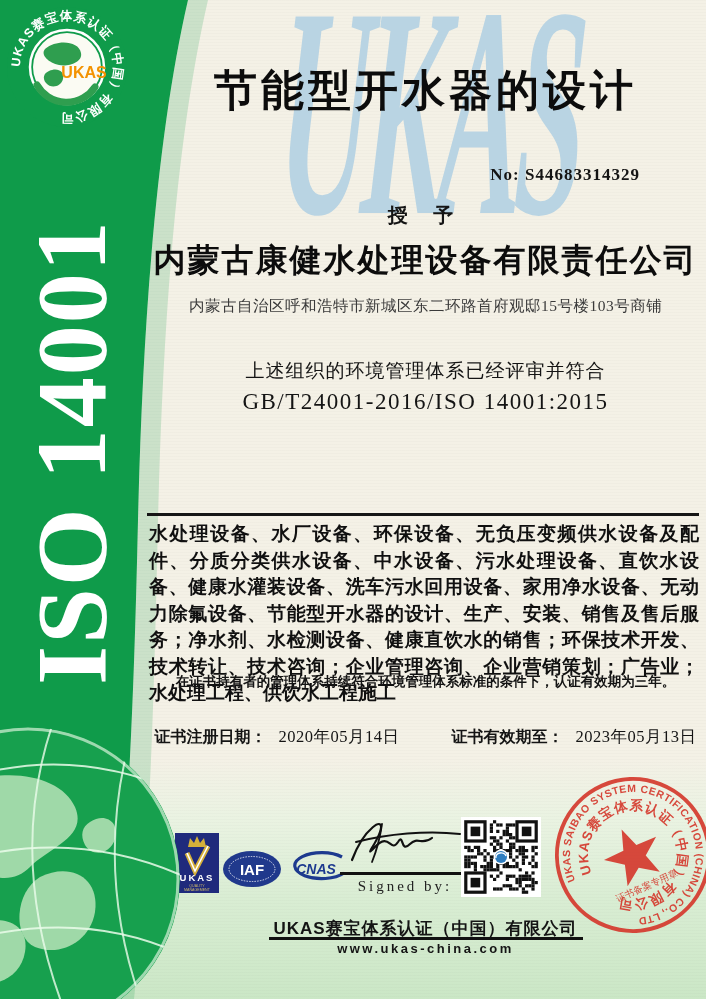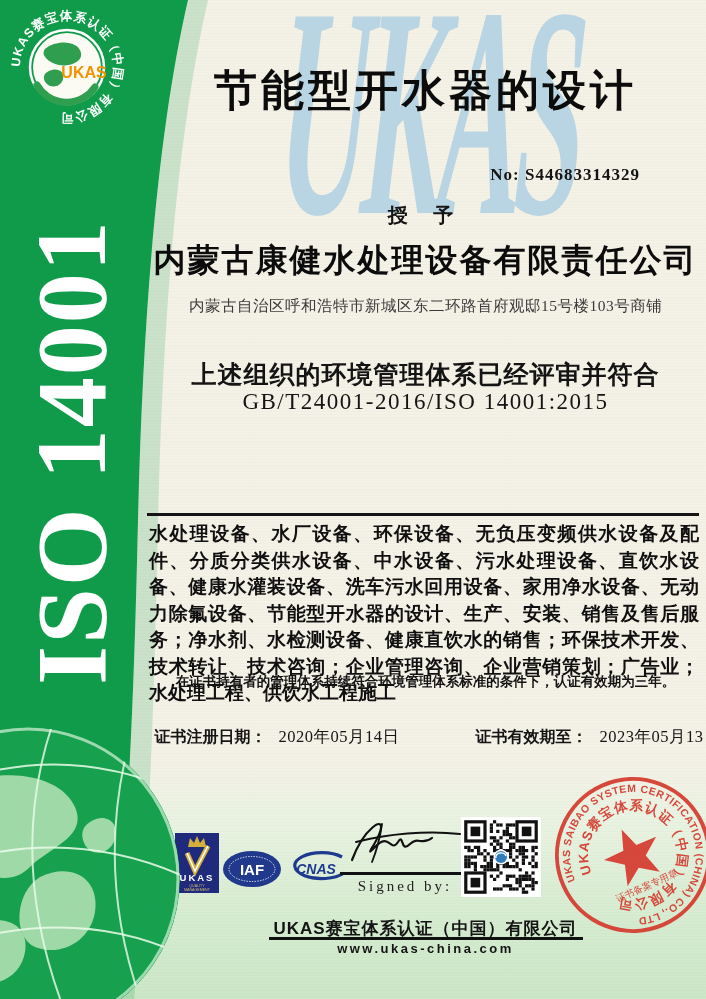--- a/index.html
+++ b/index.html
@@ -26,32 +26,32 @@
     font-size:300px;line-height:1;color:#b9d4e3;letter-spacing:-18px;
     transform:scaleX(.42) skewX(-6deg);transform-origin:left top;white-space:nowrap;
   }
   .main{position:absolute;left:145px;top:0;width:561px;height:999px;z-index:2;}
   .main > div, .main > p, .main > h1{position:absolute;margin:0;width:100%;box-sizing:border-box;}
   .title{top:62px;text-align:center;font-size:43px;font-weight:bold;letter-spacing:4px;color:#0c0c0c;font-family:"Liberation Serif",serif;}
   .cert-no{top:165px;text-align:right;padding-right:66px;font-size:17px;font-weight:bold;letter-spacing:1px;}
   .award{top:202px;text-align:center;font-size:20px;font-weight:bold;letter-spacing:10px;font-family:"Liberation Sans",sans-serif;}
   .company{top:239px;text-align:center;font-size:32px;font-weight:bold;letter-spacing:2px;color:#0c0c0c;}
   .address{top:296px;text-align:center;font-size:15.5px;color:#3a3a3a;letter-spacing:.5px;}
-  .conform1{top:358px;text-align:center;font-size:25px;font-weight:bold;letter-spacing:1px;font-family:"Liberation Sans",sans-serif;}
+  .conform1{top:358px;text-align:center;font-size:19px;font-weight:normal;letter-spacing:1px;font-family:"Liberation Sans",sans-serif;}
   .standard{top:389px;text-align:center;font-size:23px;letter-spacing:1.5px;}
   .conform2{top:421px;text-align:center;font-size:19.5px;letter-spacing:2px;}
   .scope-title{top:476px;text-align:center;font-size:22px;font-weight:bold;letter-spacing:3px;}
   .divider{top:513px;left:2px !important;width:552px !important;height:3px;background:#151515;}
   .scope{top:521px;left:4px !important;width:550px !important;font-size:19px;font-weight:bold;line-height:26.5px;
     text-align:justify;font-family:"Liberation Sans",sans-serif;color:#101010;}
   .note1{top:673px;text-align:center;font-size:13.5px;font-weight:bold;}
   .note2{top:694px;text-align:center;font-size:14.5px;font-weight:bold;}
   .dates{top:726px;display:flex;justify-content:center;gap:52px;}
   .date-item{white-space:nowrap;}
-  .dlabel{font-size:16px;font-weight:bold;font-family:"Liberation Sans",sans-serif;margin-left:24px;}
+  .dlabel{font-size:16px;font-weight:bold;font-family:"Liberation Sans",sans-serif;}
   .dval{font-size:16.5px;letter-spacing:.5px;margin-left:12px;}
   .footer-company{top:917px;text-align:center;font-size:17px;font-weight:bold;letter-spacing:1px;font-family:"Liberation Sans",sans-serif;}
   .footer-line{top:937px;left:50% !important;width:314px !important;height:2.5px;background:#111;transform:translateX(-50%);}
   .footer-site{top:941px;text-align:center;font-size:13px;font-weight:bold;letter-spacing:2.5px;font-family:"Liberation Sans",sans-serif;}
   .badge{position:absolute;z-index:3;}
   .signedby{position:absolute;left:341px;top:878px;width:128px;text-align:center;z-index:3;
     font-size:15px;letter-spacing:3px;color:#222;}
   .sig-line{position:absolute;left:340px;top:872px;width:128px;height:2.5px;background:#111;z-index:3;}
   .seal-svg{position:absolute;left:548px;top:770px;z-index:6;opacity:.92;}
 </style>

